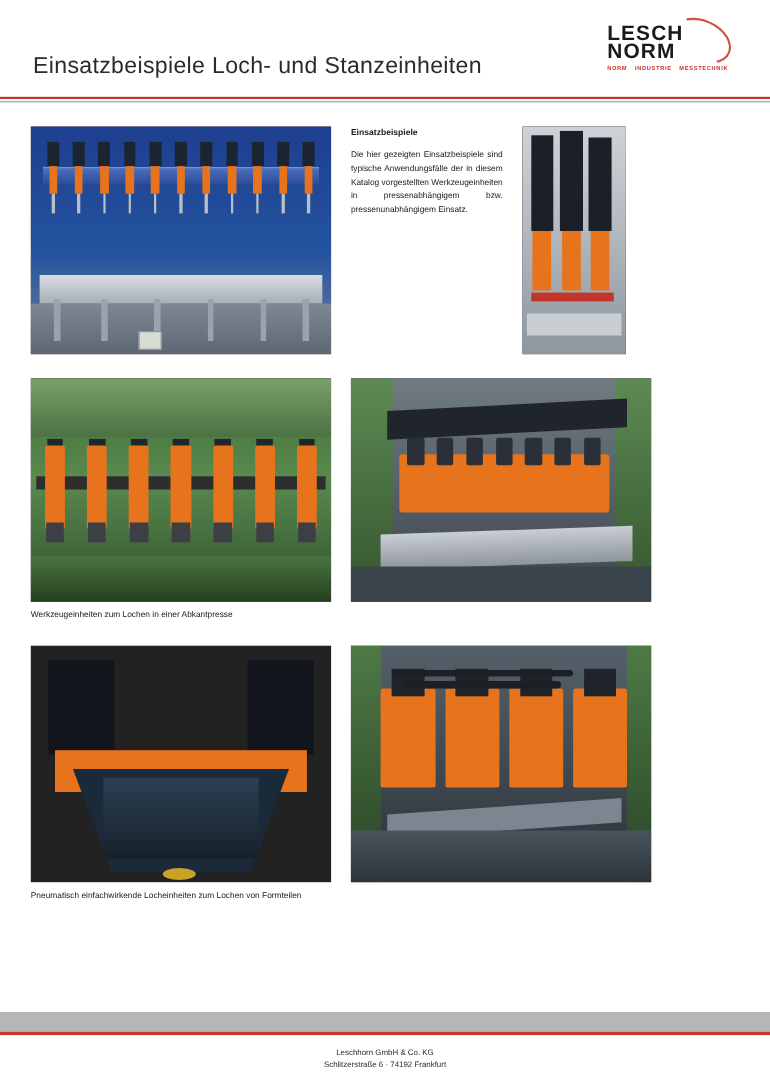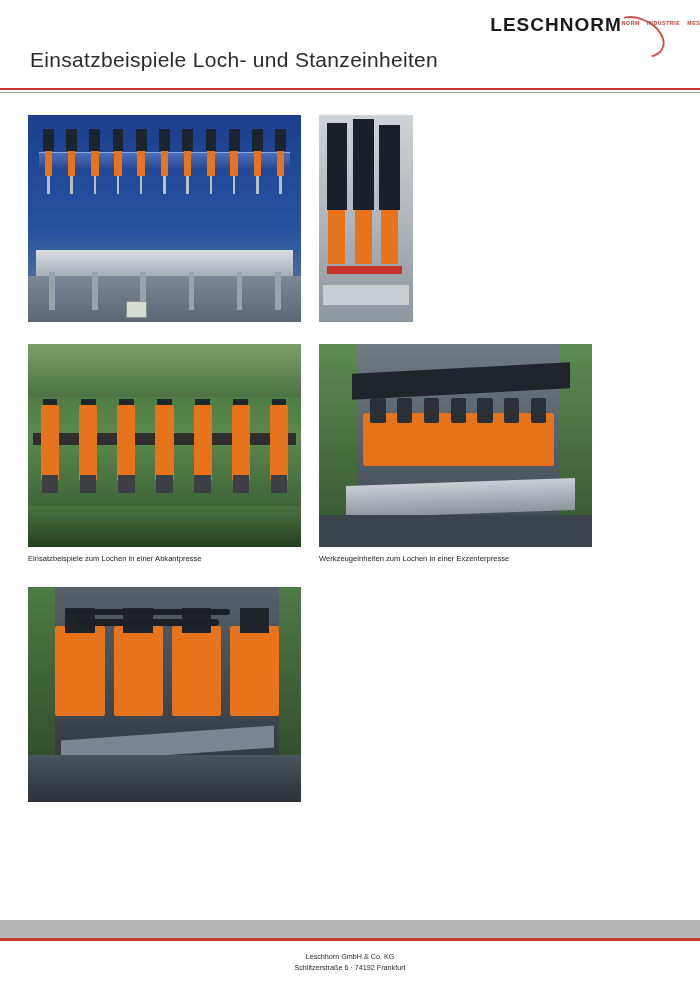--- a/index.html
+++ b/index.html
@@ -37,21 +37,21 @@
     font-weight: 400;
     color: #2b2b2b;
     white-space: nowrap;
     margin-top: 32px;
   }
   .logo {
     width: 118px;
     height: 56px;
     position: relative;
     display: flex;
-    flex-direction: row;
+    flex-direction: column;
     justify-content: center;
   }
   .logo-main {
     font-size: 19px;
     font-weight: 700;
     letter-spacing: 1px;
     color: #1a1a1a;
     line-height: 17px;
     font-family: "Liberation Sans", sans-serif;
   }
@@ -322,20 +322,24 @@
               <i style="left:20%"></i>
               <i style="left:40%"></i>
             <i style="left:60%"></i>
               <i style="left:80%"></i>
               <i style="left:96%"></i>
           </div>
           <div class="box"></div>
         </div>
       </div>
 
+      <div class="textblock">
+        <h3>Einsatzbeispiele</h3>
+        <p>Die hier gezeigten Einsatzbeispiele sind typische Anwendungsfälle der in diesem Katalog vorgestellten Werkzeugeinheiten in pressenabhängigem bzw. pressenunabhängigem Einsatz.</p>
+      </div>
 
       <div class="fig" style="width:94px;height:207px;">
         <div class="photo p2">
           <div class="blk" style="left:8%;top:4%;width:22%;height:42%;"></div>
           <div class="blk" style="left:36%;top:2%;width:22%;height:44%;"></div>
           <div class="blk" style="left:64%;top:5%;width:22%;height:41%;"></div>
           <div class="orange" style="left:10%;top:46%;width:18%;height:26%;"></div>
           <div class="orange" style="left:38%;top:46%;width:18%;height:26%;"></div>
           <div class="orange" style="left:66%;top:46%;width:18%;height:26%;"></div>
           <div class="red" style="left:8%;top:73%;width:80%;height:4%;"></div>
@@ -384,21 +388,21 @@
                 </div>
               <div class="u">
                   <div class="k"></div>
                   <div class="c"></div>
                   <div class="f"></div>
                 </div>
             </div>
             <div class="bed"></div>
           </div>
         </div>
-        <div class="fig-caption">Einsatzbeispiele zum Lochen in einer Abkantpresse</div>
+        <div class="fig-caption">Werkzeugeinheiten zum Lochen in einer Abkantpresse</div>
       </div>
 
       <div class="col">
         <div class="fig" style="width:273px;height:203px;">
           <div class="photo p4">
             <div class="greenL"></div>
             <div class="greenR"></div>
             <div class="beam"></div>
             <div class="rollers">
               <i style="left:4%"></i>
@@ -406,26 +410,39 @@
                 <i style="left:32%"></i>
               <i style="left:46%"></i>
                 <i style="left:60%"></i>
                 <i style="left:74%"></i>
                 <i style="left:88%"></i>
             </div>
             <div class="sheet"></div>
             <div class="floor"></div>
           </div>
         </div>
-        <div class="fig-caption">Werkzeugeinheiten zum Lochen in einer Exzenterpresse</div>
       </div>
     </div>
 
     <div class="row-bottom">
 
+      <div class="col">
+        <div class="fig" style="width:273px;height:215px;">
+          <div class="photo p5">
+            <div class="sky"></div>
+            <div class="blkL"></div>
+            <div class="blkR"></div>
+            <div class="orange"></div>
+            <div class="vee"></div>
+            <div class="table"></div>
+            <div class="gold"></div>
+          </div>
+        </div>
+        <div class="fig-caption">Pneumatisch einfachwirkende Locheinheiten zum Lochen von Formteilen</div>
+      </div>
 
       <div class="col">
         <div class="fig" style="width:273px;height:215px;">
           <div class="photo p6">
             <div class="greenL"></div>
             <div class="greenR"></div>
             <div class="row">
               <div class="u">
                   <i></i>
                 </div>

